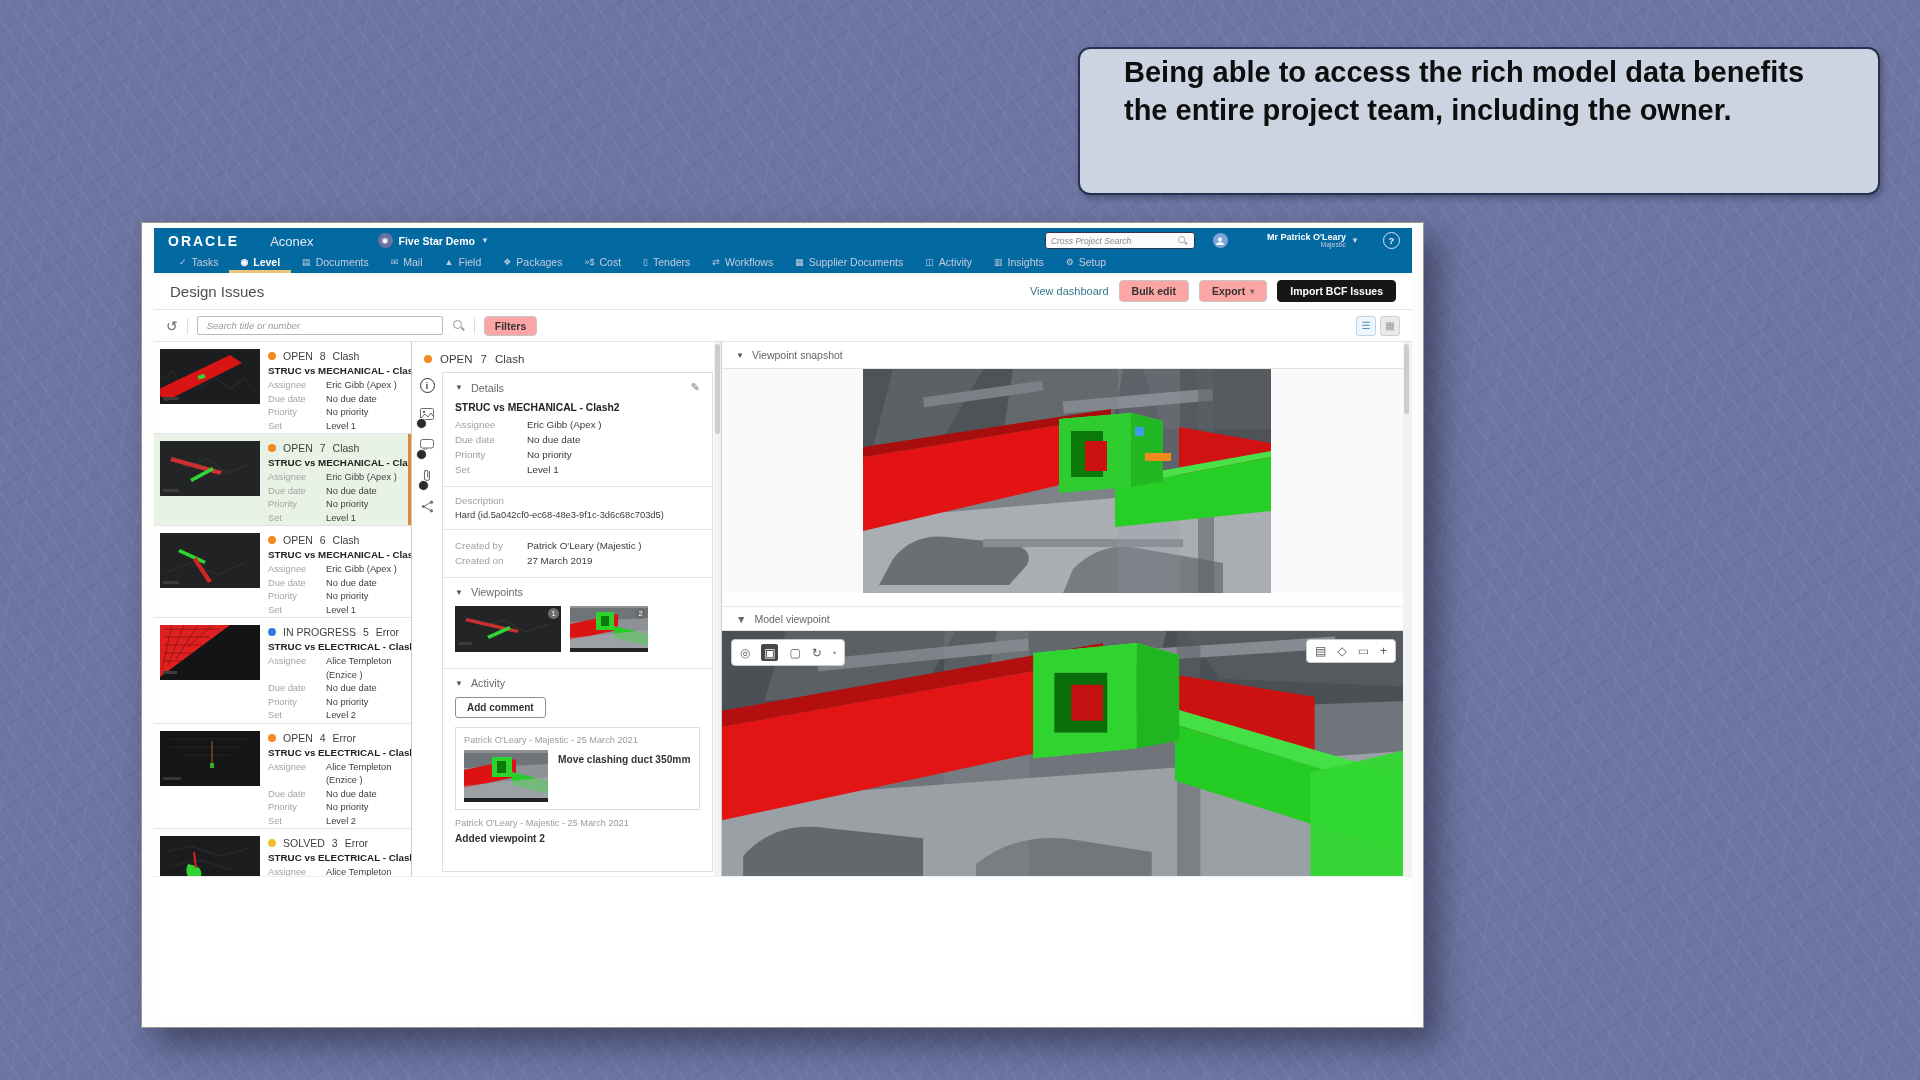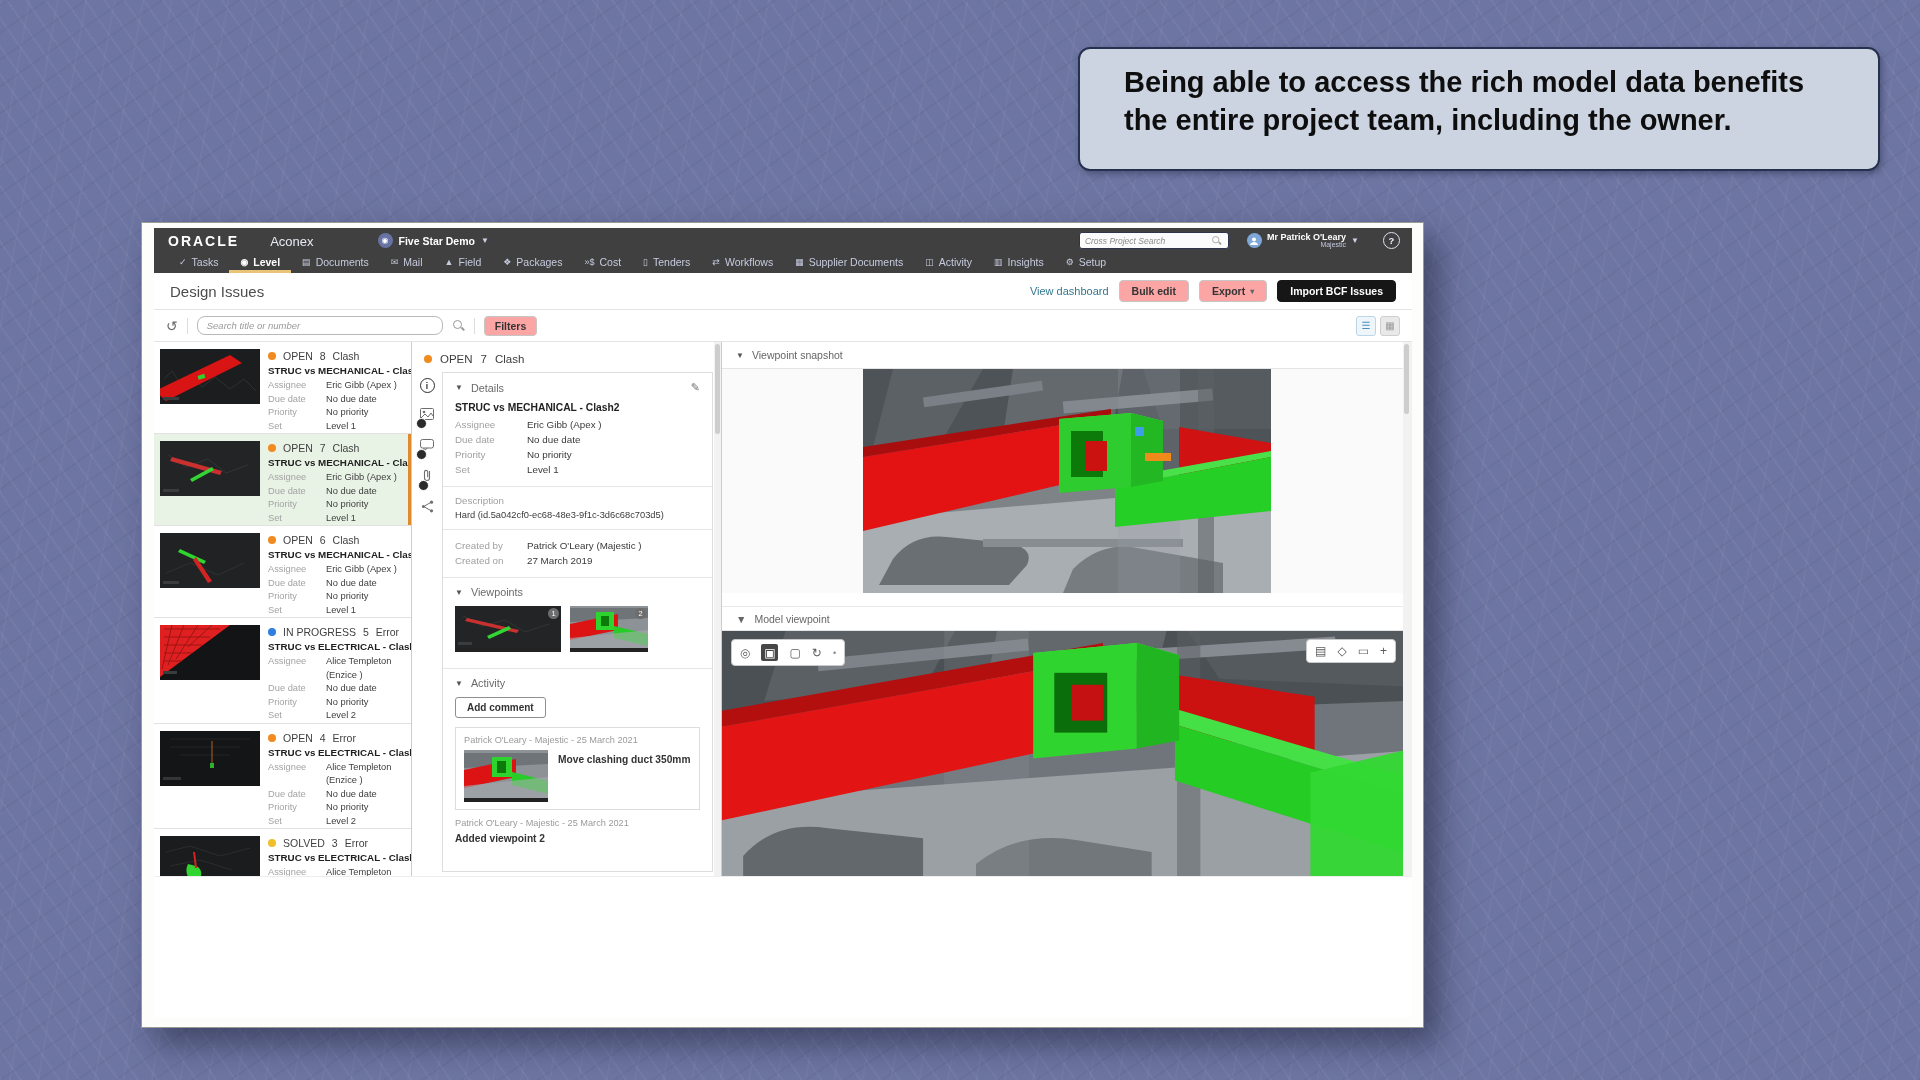--- a/index.html
+++ b/index.html
@@ -4,69 +4,69 @@
 <style>
   html,body{margin:0;padding:0;background:#555;}
   .slide{position:relative;width:1920px;height:1080px;overflow:hidden;
     background-color:#6d75a2;
     background-image:
       repeating-linear-gradient(55deg, rgba(255,255,255,0.045) 0 2px, transparent 2px 16px),
       repeating-linear-gradient(-35deg, rgba(40,46,80,0.06) 0 2px, transparent 2px 22px),
       repeating-linear-gradient(100deg, rgba(255,255,255,0.03) 0 2px, transparent 2px 28px);
     font-family:"Liberation Sans", sans-serif;}
   
-  .caption{position:absolute;left:1078px;top:47px;width:802px;height:124px;box-sizing:border-box;
+  .caption{position:absolute;left:1078px;top:47px;width:802px;height:148px;box-sizing:border-box;
     background:#ccd4e2;border:2px solid #25314e;border-radius:12px;
-    padding:14px 30px 0 44px;color:#0e0e0e;font-size:29px;line-height:38px;font-weight:600;
+    padding:4px 30px 0 44px;color:#0e0e0e;font-size:29px;line-height:38px;font-weight:600;
     box-shadow:2px 3px 6px rgba(20,24,45,.35);}
   
   .app{position:absolute;left:141px;top:222px;width:1283px;height:806px;box-sizing:border-box;
     background:#fdfdfc;border:1px solid #9a9a94;padding:5px 11px 10px 12px;
     box-shadow:14px 16px 30px rgba(22,25,45,.5);}
   .screen{position:relative;width:100%;height:100%;background:#fff;overflow:hidden;
     display:flex;flex-direction:column;}
   
-  .topbar{background:#404040;color:#ccd1e4;flex:0 0 44px;display:flex;flex-direction:column;}
+  .topbar{background:#0369a1;color:#ccd1e4;flex:0 0 44px;display:flex;flex-direction:column;}
   .tb-row1{height:23px;display:flex;align-items:center;padding:1px 12px 0 14px;gap:18px;}
   .brand{display:flex;align-items:baseline;gap:7px;}
   .brand .oracle{color:#fff;font-weight:bold;font-size:14px;letter-spacing:2px;}
   .brand .product{color:#e7eaf4;font-size:13px;margin-left:24px;}
   .proj{display:flex;align-items:center;gap:6px;margin-left:46px;}
   .proj .avatar{width:15px;height:15px;border-radius:50%;background:#6872a3;display:flex;align-items:center;justify-content:center;font-size:8px;color:#fff;}
   .proj .pname{font-size:10.5px;font-weight:bold;color:#fff;}
   .caret{font-size:8px;color:#cdd2e6;}
   .tb-spacer{flex:1;}
   .gsearch{width:138px;height:15px;background:#fbfbfb;border-radius:3px;border:1px solid #2e3450;
     display:flex;align-items:center;padding:0 5px;gap:4px;}
   .gsearch .ph{flex:1;font-size:8.5px;font-style:italic;color:#8a8a8a;white-space:nowrap;overflow:hidden;}
   .user{display:flex;align-items:center;gap:5px;}
   .user .avatar{width:15px;height:15px;border-radius:50%;background:#7ea6d8;display:flex;align-items:center;justify-content:center;}
   .user .names{display:flex;flex-direction:column;align-items:flex-end;line-height:8px;}
-  .user .uname{font-size:9px;font-weight:bold;color:#fff;}
+  .user .uname{font-size:9px;font-weight:bold;color:#fff;margin-left:34px;}
   .user .uorg{font-size:7px;color:#c3c8dd;}
   .help{width:15px;height:15px;border-radius:50%;border:1.5px solid #dfe3f0;color:#eef0f8;
     display:flex;align-items:center;justify-content:center;font-size:9.5px;font-weight:bold;margin-left:6px;}
   .tb-row2{height:21px;display:flex;align-items:flex-end;padding:0 12px 0 14px;gap:0;}
   .nav-item{display:flex;align-items:center;gap:5px;font-size:10.5px;color:#c6cbde;
     padding:0 11px 5px 11px;white-space:nowrap;}
   .nav-item .glyph{font-size:9px;}
   .nav-item.active{color:#fff;font-weight:bold;border-bottom:3px solid #e9c476;padding-bottom:2px;}
   
   .pagehead{flex:0 0 36px;background:#fff;border-bottom:1px solid #e4e4e4;display:flex;align-items:center;padding:0 16px;gap:18px;}
   .pagetitle{font-size:15px;color:#4d4d4d;}
   .ph-right{margin-left:auto;display:flex;align-items:center;gap:10px;}
   .link{font-size:11px;color:#33788c;}
   .btn{font-size:10.5px;color:#333;background:#fca5a5;border:1px solid #c6c6c6;border-radius:4px;
     padding:4px 12px;display:flex;align-items:center;gap:5px;font-weight:bold;}
   .btn-dark{background:#161616;border-color:#161616;color:#fff;}
   
   .toolbar{flex:0 0 31px;background:#fff;border-bottom:1px solid #e4e4e4;display:flex;align-items:center;padding:0 12px;gap:9px;}
   .icon-refresh{font-size:14px;color:#6b6b6b;transform:scaleX(-1);}
   .vdiv{width:1px;height:16px;background:#ddd;}
-  .srch{width:226px;height:17px;border:1px solid #b9b9b9;border-radius:8px;padding:0 9px;
+  .srch{width:226px;height:17px;border:1px solid #b9b9b9;border-radius:2px;padding:0 9px;
     font-size:9.5px;font-style:italic;color:#444;font-family:"Liberation Sans",sans-serif;}
   .srch::placeholder{color:#9a9a9a;}
   .mag{width:13px;height:13px;position:relative;}
   .mag::before{content:"";position:absolute;left:1px;top:1px;width:7px;height:7px;border:1.5px solid #999;border-radius:50%;}
   .mag::after{content:"";position:absolute;left:9px;top:9px;width:4px;height:1.5px;background:#999;transform:rotate(45deg);}
   .tb-right{margin-left:auto;display:flex;gap:4px;}
   .vtoggle{width:18px;height:18px;border:1px solid #bcd6e8;background:#eef6fb;border-radius:3px;
     display:flex;align-items:center;justify-content:center;font-size:10px;color:#4a90c0;}
   .vtoggle.off{border-color:#cfcfcf;background:#e9e9e9;color:#9a9a9a;}
   

